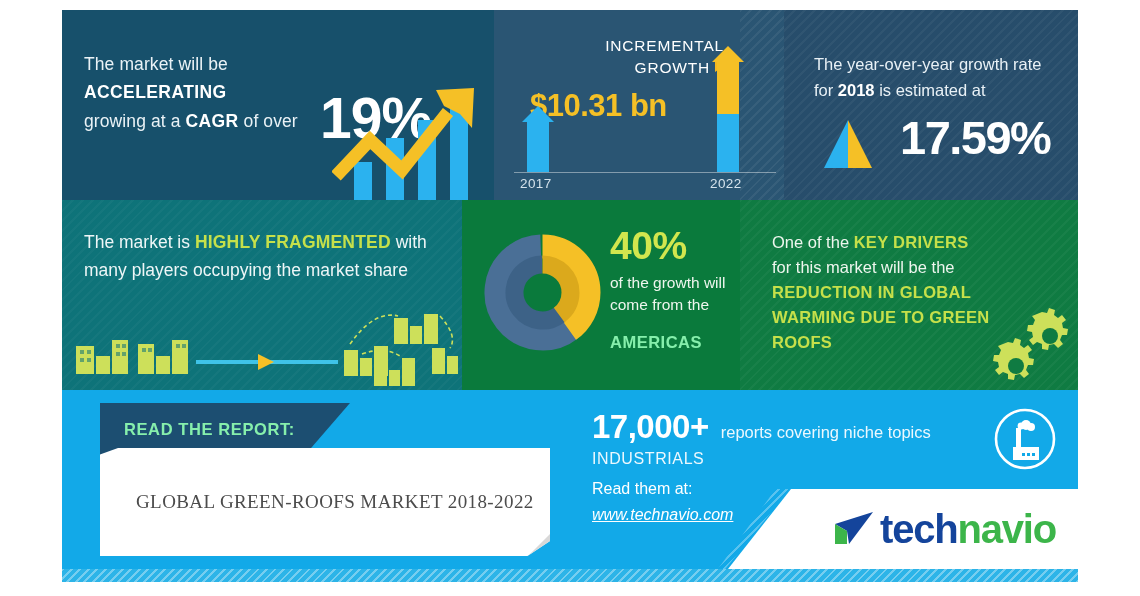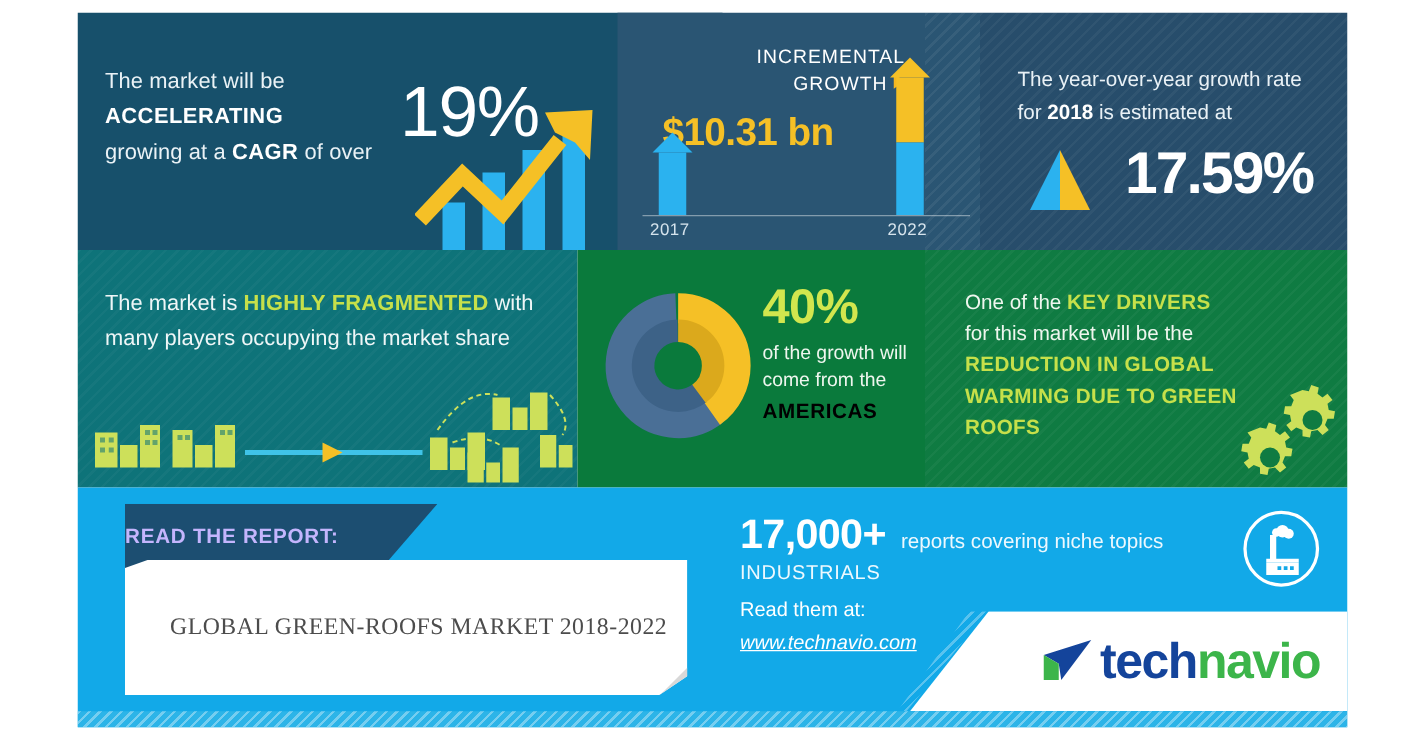--- a/index.html
+++ b/index.html
@@ -46,22 +46,22 @@
         rgba(0,0,0,0) 2px, rgba(0,0,0,0) 7px);
   }
 
   .cagr-text {
     position: absolute; left: 22px; top: 40px; width: 290px;
     color: #eaf2f6; font-size: 17.5px; line-height: 1.62;
     letter-spacing: .1px;
   }
   .cagr-text b { font-weight: bold; color: #ffffff; letter-spacing: .4px; }
   .cagr-big {
-    position: absolute; left: 258px; top: 52px;
-    color: #ffffff; font-size: 57px; font-weight: normal;
+    position: absolute; left: 258px; top: 80px;
+    color: #ffffff; font-size: 57px; font-weight: bold;
     letter-spacing: -1px; line-height: 1;
   }
 
   .cagr-chart { position: absolute; left: 290px; top: 90px; width: 145px; height: 100px; }
   .cbar { position: absolute; bottom: 0; width: 18px; background: #2bb2ef; }
 
   .incr-label {
     position: absolute; left: 40px; top: 25px; width: 190px;
     text-align: right; color: #ffffff;
     font-size: 15.5px; font-weight: normal; letter-spacing: .8px; line-height: 1.45;
@@ -136,22 +136,22 @@
   .donut { position: absolute; left: 18px; top: 30px; width: 125px; height: 125px; }
   .donut-text { position: absolute; left: 148px; top: 26px; width: 125px; }
   .donut-pct {
     color: #d2e64e; font-size: 39px; font-weight: bold; letter-spacing: -.5px;
     line-height: 1;
   }
   .donut-sub {
     color: #eef6ee; font-size: 15.5px; line-height: 1.45; margin-top: 7px;
   }
   .donut-region {
-    color: #000000; font-size: 16.5px; font-weight: bold;
-    letter-spacing: .5px; margin-top: 3px;
+    color: #86efac; font-size: 16.5px; font-weight: bold;
+    letter-spacing: .5px; margin-top: 16px;
   }
 
   .drivers-text {
     position: absolute; left: 32px; top: 30px; width: 262px;
     color: #eef6ee; font-size: 16.5px; line-height: 1.52;
   }
   .drivers-text b { color: #c6e04a; font-weight: bold; letter-spacing: .3px; }
   .drivers-gears { position: absolute; right: 10px; bottom: 10px; width: 80px; height: 74px; }
 
   
@@ -166,22 +166,22 @@
         rgba(255,255,255,0.35) 0px, rgba(255,255,255,0.35) 2px,
         rgba(0,0,0,0) 2px, rgba(0,0,0,0) 6px);
   }
   .read-banner {
     position: absolute; left: 38px; top: 13px; width: 250px; height: 52px;
     background: #1c4e71;
     clip-path: polygon(0 0, 100% 0, 82% 100%, 0 100%);
     display: flex; align-items: center;
   }
   .read-banner span {
-    color: #c4b5fd; font-size: 16.5px; font-weight: bold;
-    letter-spacing: .6px; 
+    color: #86efac; font-size: 16.5px; font-weight: bold;
+    letter-spacing: .6px; padding-left: 24px;
   }
   .report-card {
     position: absolute; left: 38px; top: 58px; width: 450px; height: 108px;
     background: #ffffff;
     clip-path: polygon(0 6%, 4% 0, 100% 0, 100% 86%, 95% 100%, 0 100%);
     box-shadow: 1px 2px 4px rgba(0,0,0,.12);
     display: flex; align-items: center;
   }
   .report-card span {
     font-family: "Liberation Serif", serif;

